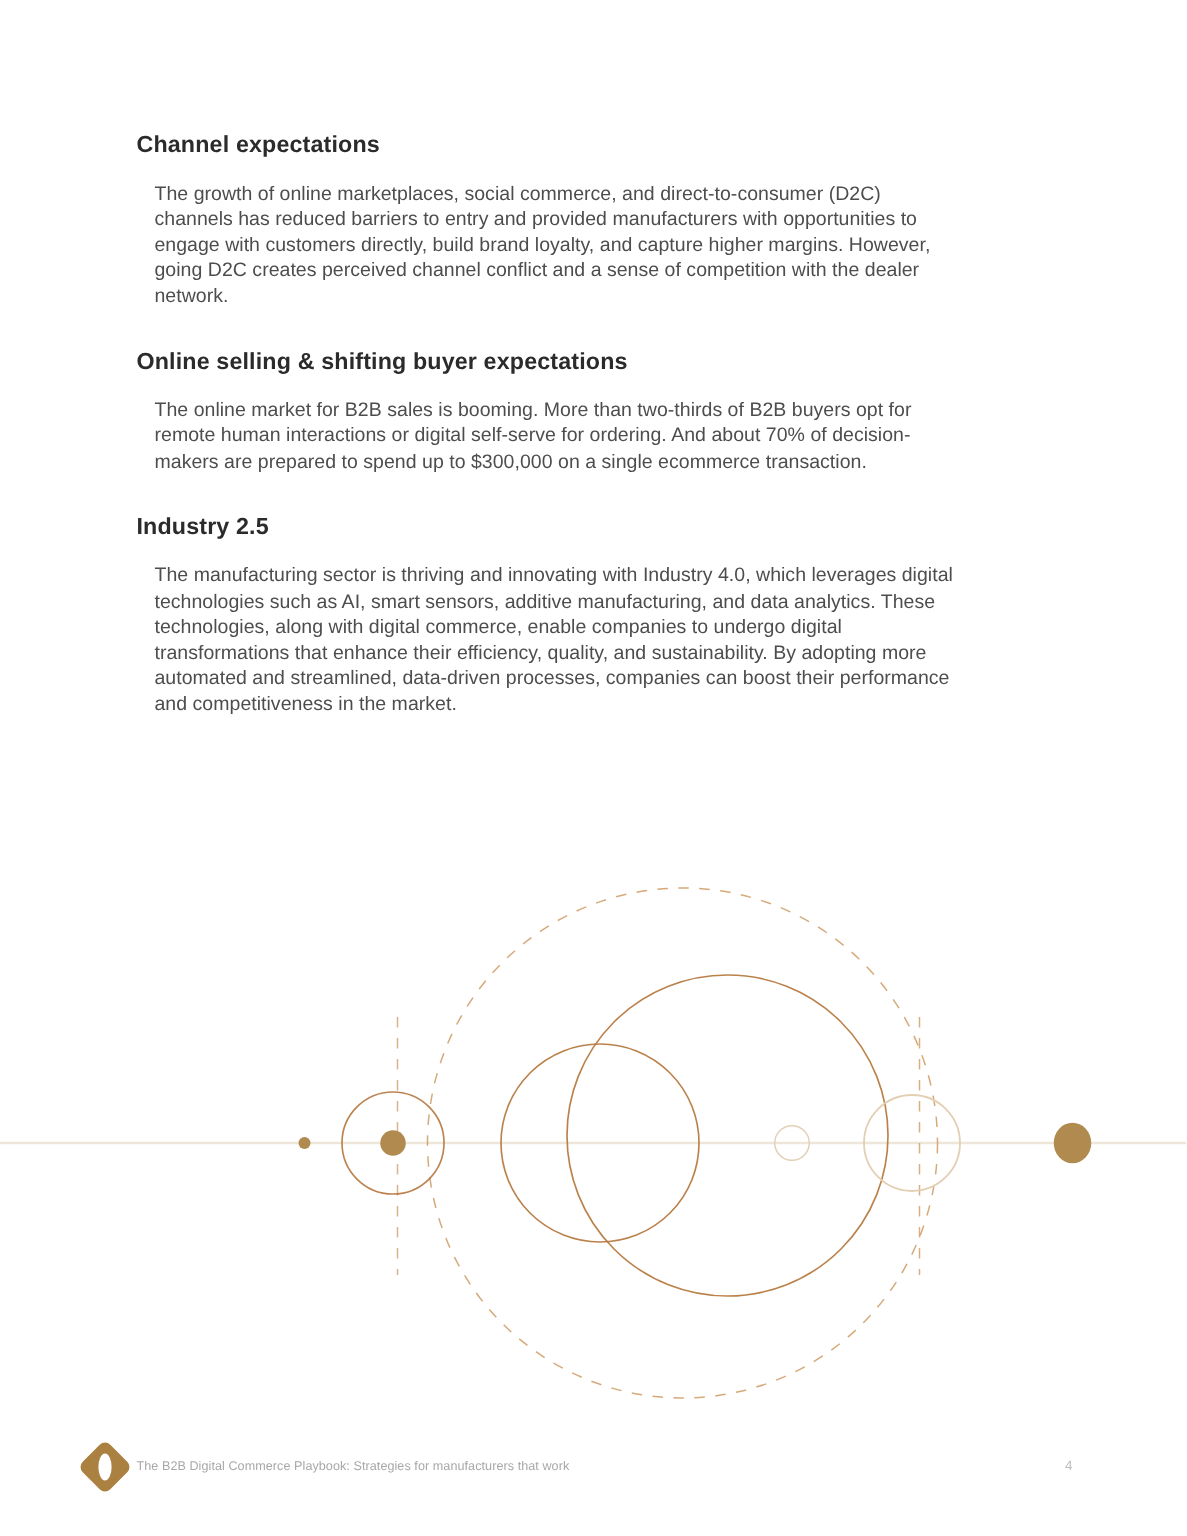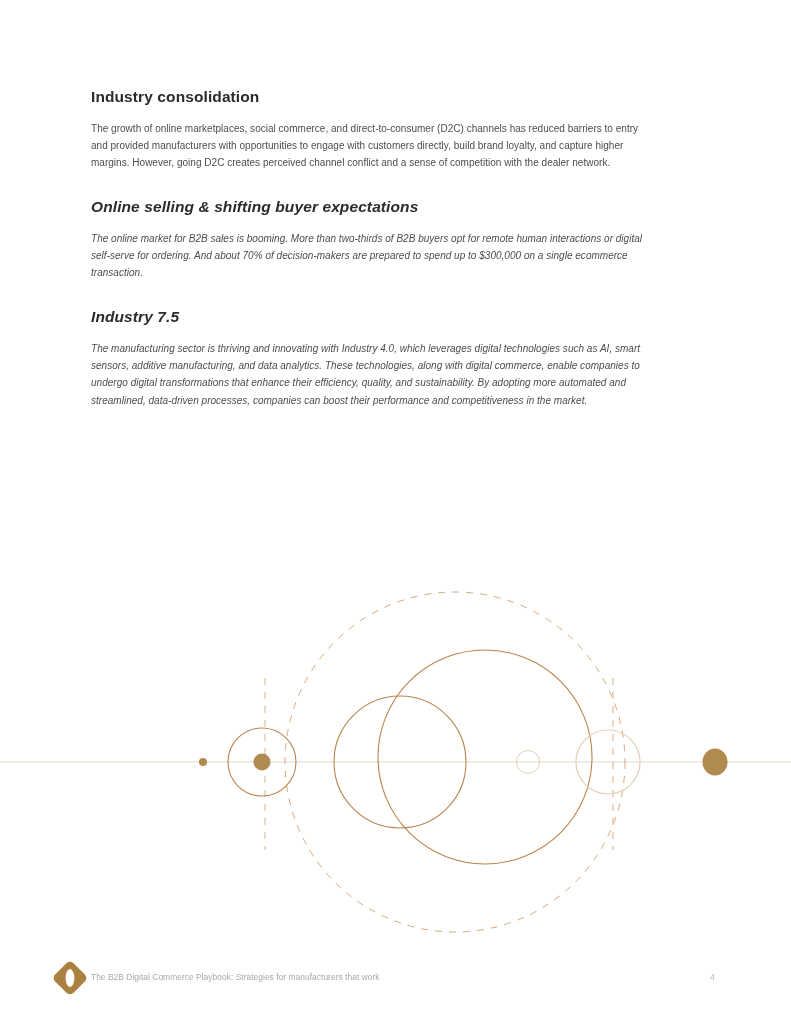--- a/index.html
+++ b/index.html
@@ -30,28 +30,28 @@
 
   h2.section-heading {
     font-family: "Liberation Sans", sans-serif;
     font-size: 15.5px;
     font-weight: bold;
     color: #2b2b2b;
     letter-spacing: 0.1px;
     margin: 0 0 13px 0;
     line-height: 1.2;
   }
-  .block + .block { margin-top: 27px; font-style: italic; }
+  .block + .block { margin-top: 27px; }
 
   p.body-text {
     font-family: "Liberation Sans", sans-serif;
-    font-size: 10px;
+    font-size: 13px;
     line-height: 17.2px;
     color: #4d4d4d;
-    margin: 0;
+    margin: 12px;
     letter-spacing: 0.02px;
     text-align: left;
   }
   p.body-text + p.body-text { margin-top: 16px; }
 
   
   .graphic {
     position: absolute;
     left: 0;
     top: 560px;
@@ -96,31 +96,31 @@
   }
 </style>
 </head>
 <body>
 
 <div class="page">
 
   <div class="content">
 
     <section class="block">
-      <h2 class="section-heading">Industry consolidation</h2>
+      <h2 class="section-heading">Channel expectations</h2>
       <p class="body-text">The growth of online marketplaces, social commerce, and direct-to-consumer (D2C) channels has reduced barriers to entry and provided manufacturers with opportunities to engage with customers directly, build brand loyalty, and capture higher margins. However, going D2C creates perceived channel conflict and a sense of competition with the dealer network.</p>
     </section>
 
     <section class="block">
       <h2 class="section-heading">Online selling &amp; shifting buyer expectations</h2>
       <p class="body-text">The online market for B2B sales is booming. More than two-thirds of B2B buyers opt for remote human interactions or digital self-serve for ordering. And about 70% of decision-makers are prepared to spend up to $300,000 on a single ecommerce transaction.</p>
     </section>
 
     <section class="block">
-      <h2 class="section-heading">Industry 7.5</h2>
+      <h2 class="section-heading">Industry 2.5</h2>
       <p class="body-text">The manufacturing sector is thriving and innovating with Industry 4.0, which leverages digital technologies such as AI, smart sensors, additive manufacturing, and data analytics. These technologies, along with digital commerce, enable companies to undergo digital transformations that enhance their efficiency, quality, and sustainability. By adopting more automated and streamlined, data-driven processes, companies can boost their performance and competitiveness in the market.</p>
     </section>
 
   </div>
 
   <svg class="graphic" viewBox="0 0 791 400" width="791" height="400">
 
     <line x1="0" y1="202" x2="791" y2="202" stroke="#efe6da" stroke-width="1.6"></line>
 
     <circle cx="455" cy="202" r="170" fill="none" stroke="#cf9a63" stroke-width="1" stroke-dasharray="7 7" opacity="0.85"></circle>

